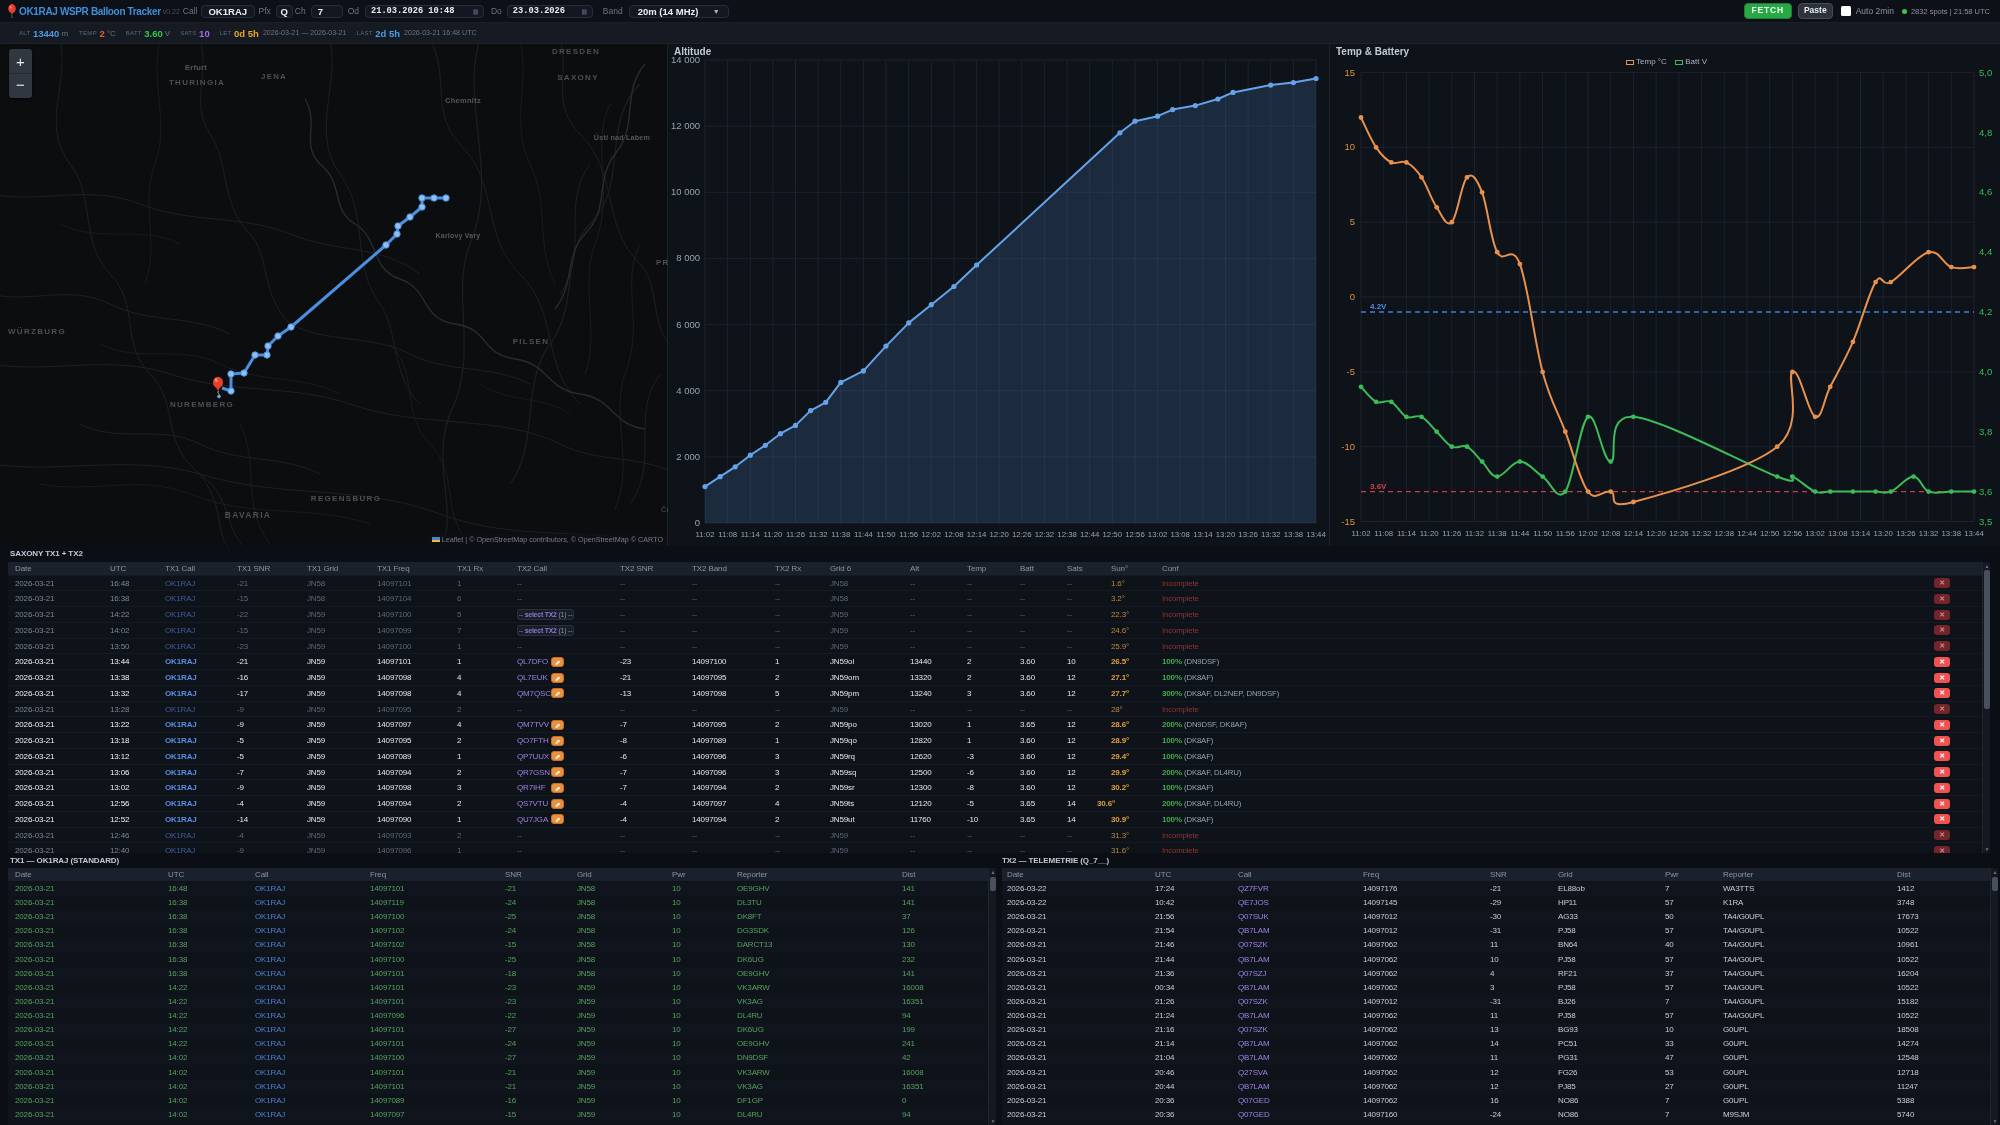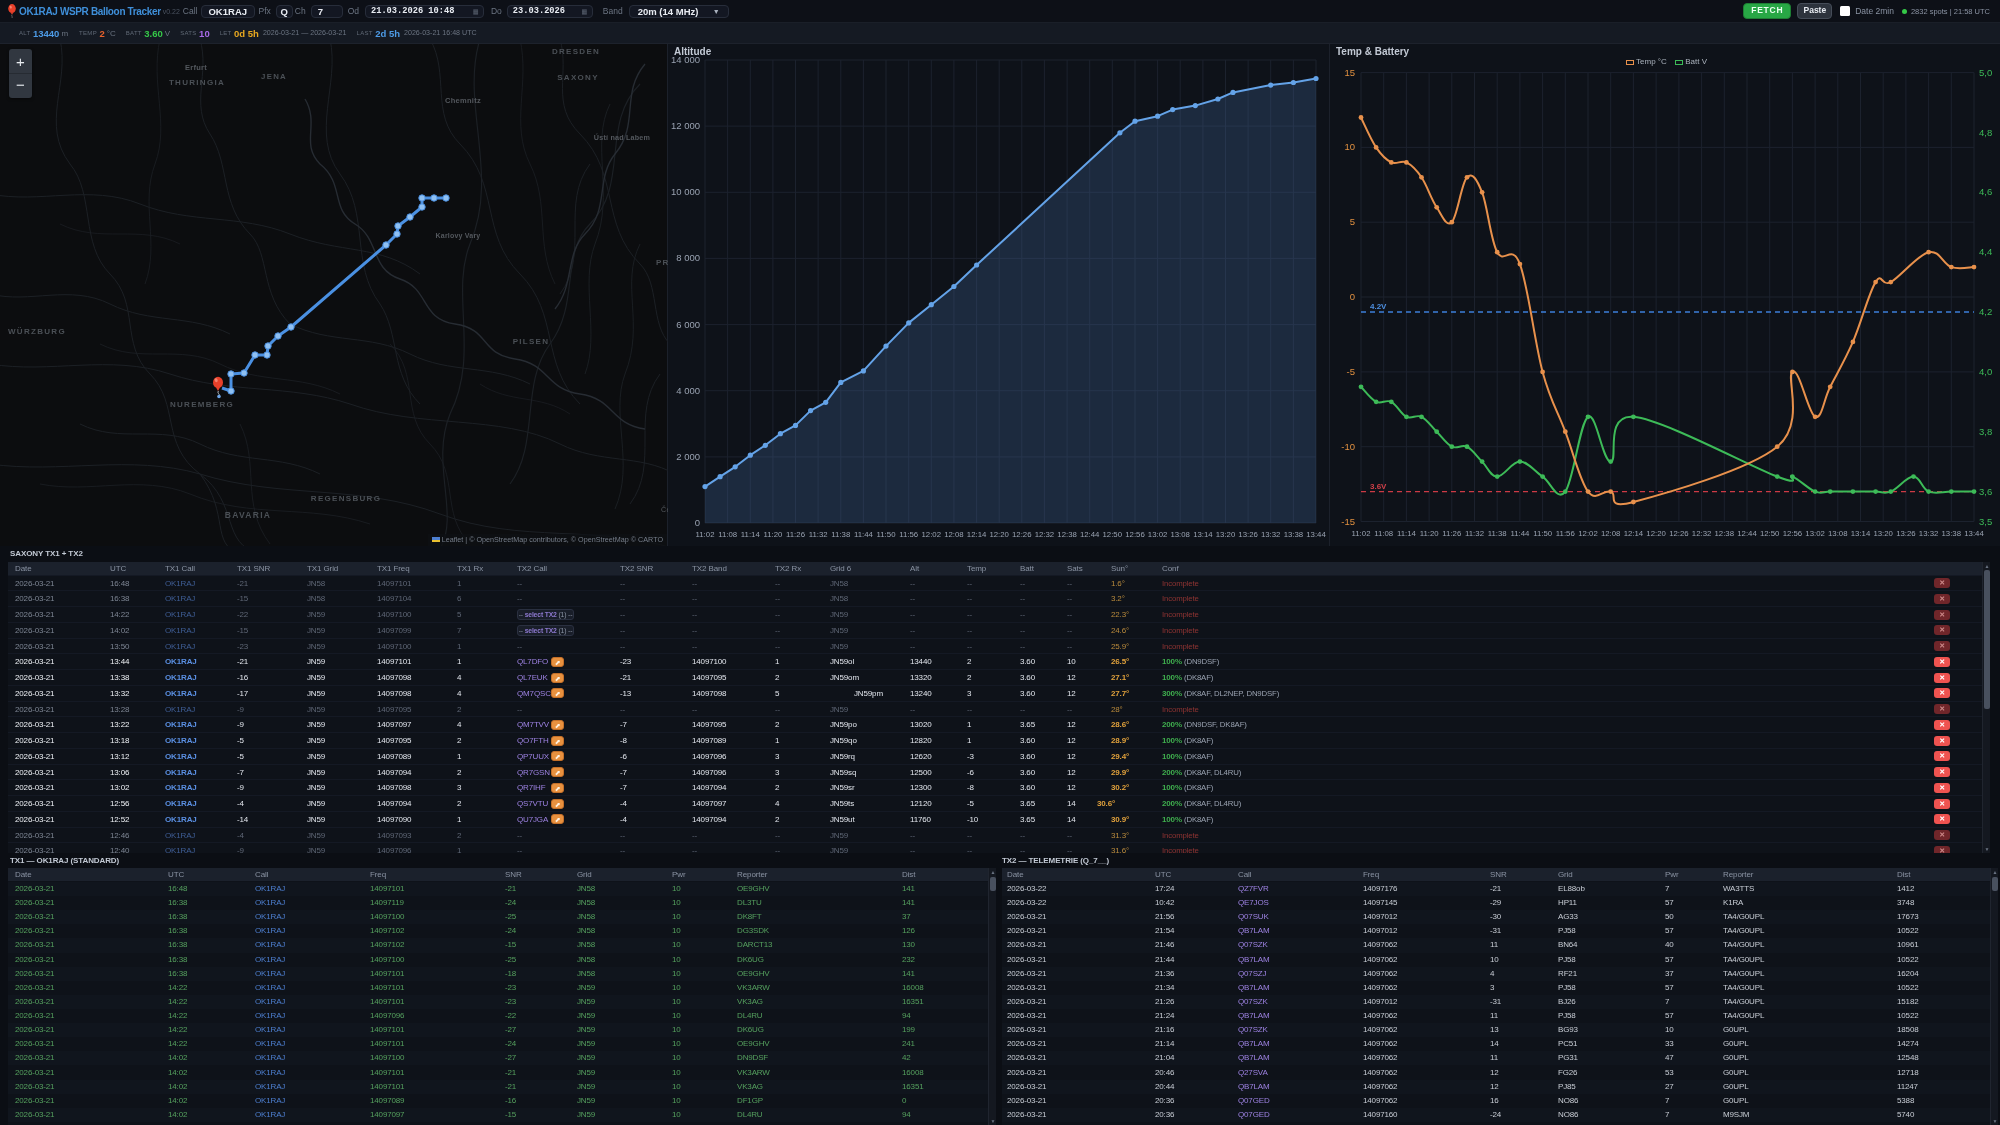--- a/index.html
+++ b/index.html
@@ -75,21 +75,21 @@
   <span class="lbl" style="margin-left:5px;margin-right:6px">Od</span>
     <span class="inp" style="width:119px;font-family:'Liberation Mono',monospace;font-size:8.7px;justify-content:space-between;padding:0 5px">21.03.2026&nbsp;10:48<span style="color:#555d6b;font-size:8px">▦</span></span>
   <span class="lbl" style="margin-left:7px;margin-right:5px">Do</span>
     <span class="inp" style="width:86px;font-family:'Liberation Mono',monospace;font-size:8.7px;justify-content:space-between;padding:0 5px">23.03.2026<span style="color:#555d6b;font-size:8px">▦</span></span>
   <span class="lbl" style="margin-left:10px;margin-right:6px">Band</span>
     <span class="inp" style="width:100px;justify-content:space-between;white-space:nowrap;padding:0 8px">20m&nbsp;(14&nbsp;MHz)<span style="color:#aab2be;font-size:7px">▼</span></span>
   <span style="flex:1"></span>
   <span style="background:#28a745;border:1px solid #1d7e33;border-radius:4px;color:#eafff0;font-weight:bold;font-size:8.5px;height:15.5px;line-height:13.5px;padding:0 7px;letter-spacing:0.8px;text-align:center">FETCH</span>
   <span style="background:#2d333d;border:1px solid #454c58;border-radius:4px;color:#e8ecf2;font-weight:bold;font-size:8.5px;height:15.5px;line-height:13.5px;padding:0 5px;margin-left:6px">Paste</span>
   <span style="width:10px;height:10px;background:#fff;border-radius:1.5px;margin-left:8px"></span>
-  <span style="color:#8a93a3;font-size:8.5px;margin-left:5px">Date 2min</span>
+  <span style="color:#8a93a3;font-size:8.5px;margin-left:5px">Auto 2min</span>
   <span style="width:5px;height:5px;background:#35c948;border-radius:50%;margin-left:8px"></span>
   <span style="color:#8a93a3;font-size:7.5px;margin-left:4px;margin-right:10px">2832 spots | 21:58 UTC</span>
 </div>
 
 <div id="infobar">
   <span class="k" style="margin-left:19px">ALT</span>
     <span class="v" style="color:#4d9be6">13440</span>
     <span class="u">m</span>
   <span class="k" style="margin-left:11px">TEMP</span>
     <span class="v" style="color:#e8622d">2</span>
@@ -620,21 +620,21 @@
       <span style="left:157px" class="c-call">OK1RAJ</span>
       <span style="left:229px">-17</span>
       <span style="left:299px">JN59</span>
       <span style="left:369px">14097098</span>
       <span style="left:449px">4</span>
       <span style="left:509px" class="c-t2">QM7QSC</span>
       <span style="left:543px" class="badge">⬈</span>
       <span style="left:612px">-13</span>
       <span style="left:684px">14097098</span>
       <span style="left:767px">5</span>
-      <span style="left:846px">JN59pm</span>
+      <span style="left:822px">JN59pm</span>
       <span style="left:902px">13240</span>
       <span style="left:959px">3</span>
       <span style="left:1012px">3.60</span>
       <span style="left:1059px">12</span>
       <span style="left:1103px" class="c-sun">27.7°</span>
       <span style="left:1154px"><span class="c-pct">300%</span> <span class="c-who">(DK8AF, DL2NEP, DN9DSF)</span></span>
       <span style="left:1926px;" class="xbtn">✕</span>
     </div>
     <div class="prow dim" style="top:138.60px;height:15.75px;line-height:15.75px">
       <span style="left:7px" class="c-date">2026-03-21</span>
@@ -1163,21 +1163,21 @@
       <span style="left:236px" class="c-t2">Q07SZJ</span>
       <span style="left:361px">14097062</span>
       <span style="left:488px">4</span>
       <span style="left:556px">RF21</span>
       <span style="left:663px">37</span>
       <span style="left:721px">TA4/G0UPL</span>
       <span style="left:895px">16204</span>
     </div>
     <div class="brow grey" style="top:112.78px;height:14.12px;line-height:14.12px">
       <span style="left:5px">2026-03-21</span>
-      <span style="left:153px">21:34</span>
+      <span style="left:153px">00:34</span>
       <span style="left:236px" class="c-t2">QB7LAM</span>
       <span style="left:361px">14097062</span>
       <span style="left:488px">3</span>
       <span style="left:556px">PJ58</span>
       <span style="left:663px">57</span>
       <span style="left:721px">TA4/G0UPL</span>
       <span style="left:895px">10522</span>
     </div>
     <div class="brow grey" style="top:126.90px;height:14.12px;line-height:14.12px">
       <span style="left:5px">2026-03-21</span>

